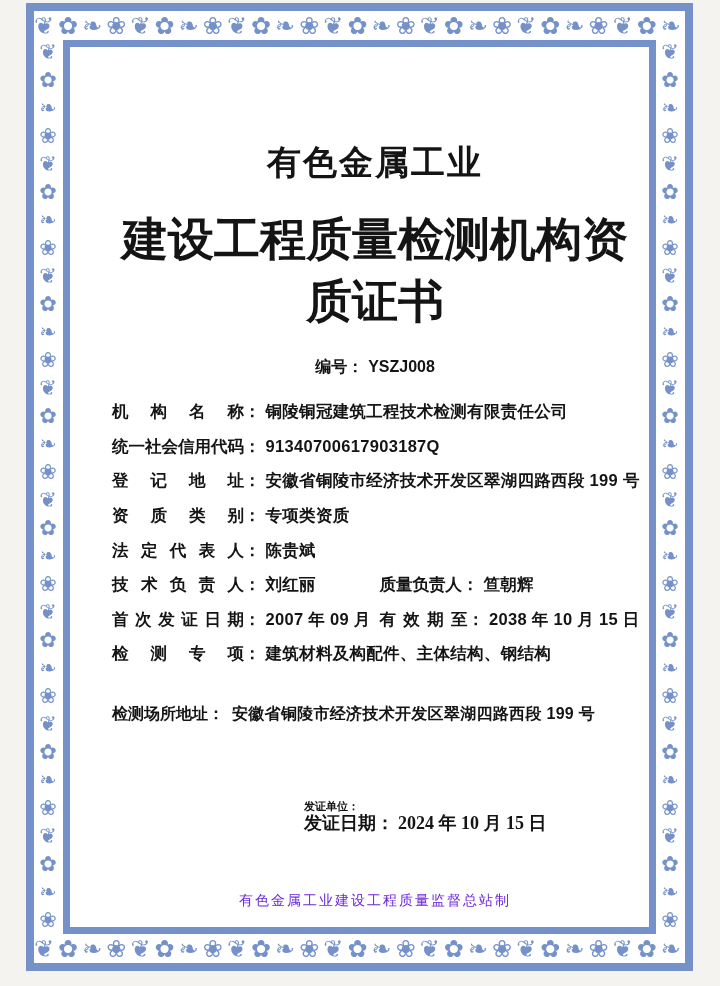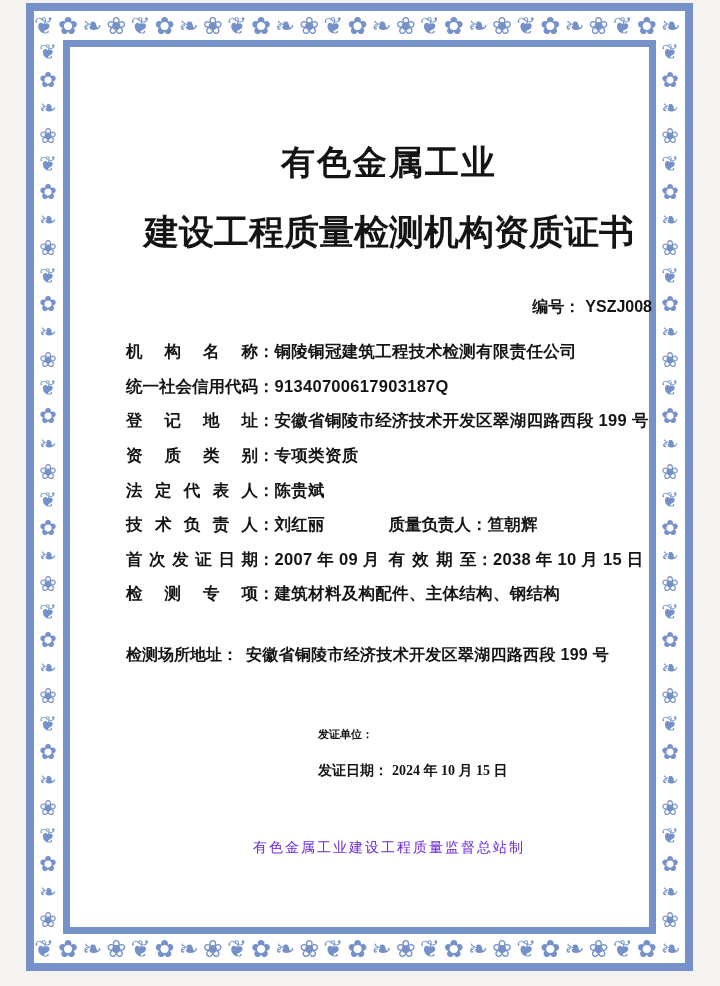--- a/index.html
+++ b/index.html
@@ -42,70 +42,70 @@
   }
   .band-left { left: 0; }
   .band-right { right: 0; }
   .inner-line {
     position: absolute; left: 29px; top: 29px; right: 29px; bottom: 29px;
     border: 7px solid var(--blue);
     background: #ffffff;
   }
   
   .content {
-    position: absolute; left: 80px; top: 47px;
+    position: absolute; left: 66px; top: 47px;
     width: 580px; height: 880px;
     padding: 0 8px 0 46px;
     background: transparent;
   }
   .title1 {
     margin-top: 93px; font-size: 34px; font-weight: 700;
     text-align: center; letter-spacing: 2px;
   }
   .title2 {
-    margin-top: 23px; font-size: 35px; font-weight: 700;
+    margin-top: 23px; font-size: 46px; font-weight: 700;
     text-align: center; letter-spacing: 0;
   }
   .serial {
-    margin-top: 41px; font-size: 16px; font-weight: 700;
-    text-align: right;
+    margin-top: 24px; font-size: 16px; font-weight: 700;
+    text-align: center;
   }
   .serial .serial-val { margin-left: 5px; }
   .rows { margin-top: 17px; }
   .row {
     display: flex; align-items: center;
     height: 34.6px; font-size: 16.5px; font-weight: 700;
     white-space: nowrap;
   }
   .lab {
     display: inline-block; width: 132px; flex: none;
     text-align: justify; text-align-last: justify; text-justify: inter-character;
   }
   .colon { flex: none; }
-  .val { letter-spacing: 0.3px; }
+  .val { margin-left: 5px; letter-spacing: 0.3px; }
   .val-col { min-width: 114px; flex: none; }
   .lab2 {
     display: inline-block; width: 88px; flex: none;
     text-align: justify; text-align-last: justify; text-justify: inter-character;
   }
   .site-row {
-    margin-top: 20px; height: 34px; display: flex; align-items: flex-end;
+    margin-top: 32px; height: 34px; display: flex; align-items: flex-start;
     font-size: 16px; font-weight: 700; white-space: nowrap;
   }
   .site-row .val { margin-left: 8px; }
   .remark {
     margin-top: 37px; font-size: 15px; font-weight: 700; line-height: 20px;
   }
   .issuer {
     margin-top: 60px; margin-left: 192px;
     font-size: 11px; font-weight: 700; line-height: 17px;
   }
   .issue-date {
-    margin-top: 19px; margin-left: 192px;
-    font-size: 14px; font-weight: 700; line-height: 17px;
+    margin-left: 192px;
+    font-size: 18px; font-weight: 700; line-height: 17px;
   }
   .issue-date .date-val {
     font-family: "Liberation Serif", serif; font-weight: 600; margin-left: 4px;
   }
   .maker {
     margin-top: 60px; text-align: center;
     font-family: "DejaVu Serif", serif; font-weight: 400;
     font-size: 14px; letter-spacing: 2px; color: #6d28d9;
   }
 </style>

